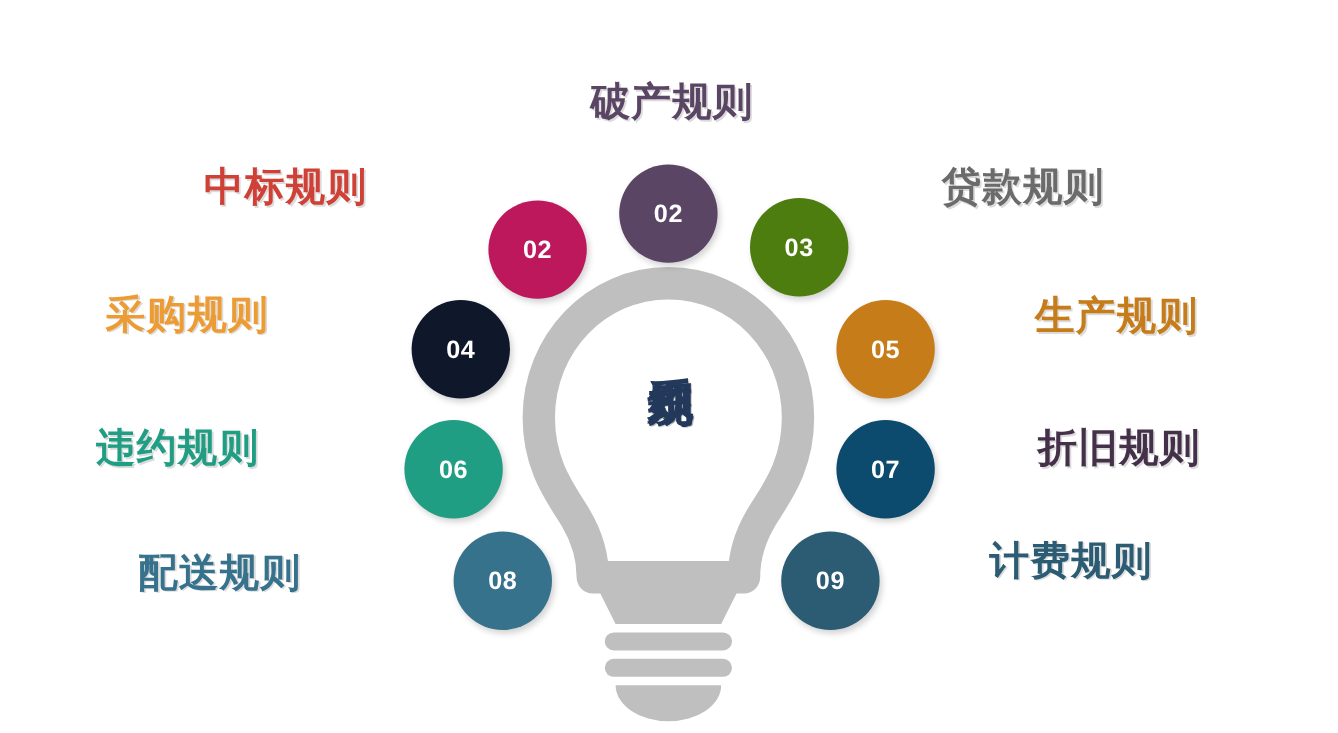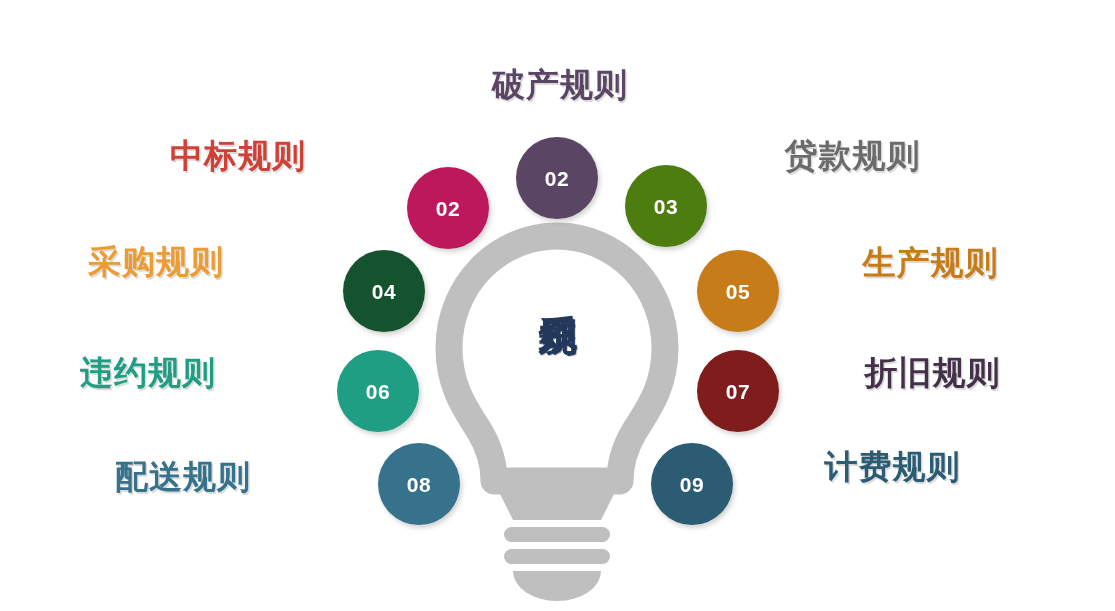--- a/index.html
+++ b/index.html
@@ -111,33 +111,33 @@
       </div>
       <div class="node-label align-center" style="left: 470px; top: 68px; width: 180px; color: rgb(91, 69, 100);">破产规则</div>
       <div class="node-circle" style="left: 407px; top: 167px; width: 82px; height: 82px; background: #be185d;">
         <span class="num">02</span>
       </div>
       <div class="node-label align-right" style="left: 170px; top: 139px; width: 225px; color: rgb(207, 64, 55);">中标规则</div>
       <div class="node-circle" style="left: 625px; top: 165px; width: 82px; height: 82px; background: #4d7c0f;">
         <span class="num">03</span>
       </div>
       <div class="node-label align-left" style="left: 740px; top: 139px; width: 225px; color: rgb(107, 107, 107);">贷款规则</div>
-      <div class="node-circle" style="left: 343px; top: 250px; width: 82px; height: 82px; background: #14532d; text-align: right;">
+      <div class="node-circle" style="left: 343px; top: 250px; width: 82px; height: 82px; background: #0f172a; text-align: right;">
         <span class="num">04</span>
       </div>
       <div class="node-label align-right" style="left: 88px; top: 245px; width: 225px; color: rgb(236, 156, 50);">采购规则</div>
       <div class="node-circle" style="left: 697px; top: 250px; width: 82px; height: 82px; background: rgb(198, 124, 25);">
         <span class="num">05</span>
       </div>
       <div class="node-label align-left" style="left: 818px; top: 246px; width: 225px; color: rgb(198, 124, 25);">生产规则</div>
       <div class="node-circle" style="left: 337px; top: 350px; width: 82px; height: 82px; background: rgb(31, 158, 132);">
         <span class="num">06</span>
       </div>
       <div class="node-label align-right" style="left: 80px; top: 356px; width: 215px; color: rgb(31, 158, 132);">违约规则</div>
-      <div class="node-circle" style="left: 697px; top: 350px; width: 82px; height: 82px; background: #7f1d1d;">
+      <div class="node-circle" style="left: 697px; top: 350px; width: 82px; height: 82px; background: #0c4a6e;">
         <span class="num">07</span>
       </div>
       <div class="node-label align-left" style="left: 820px; top: 356px; width: 225px; color: rgb(68, 48, 73);">折旧规则</div>
       <div class="node-circle" style="left: 378px; top: 443px; width: 82px; height: 82px; background: rgb(55, 114, 141);">
         <span class="num">08</span>
       </div>
       <div class="node-label align-right" style="left: 115px; top: 460px; width: 225px; color: rgb(55, 114, 141);">配送规则</div>
       <div class="node-circle" style="left: 651px; top: 443px; width: 82px; height: 82px; background: rgb(43, 92, 115);">
         <span class="num">09</span>
       </div>

